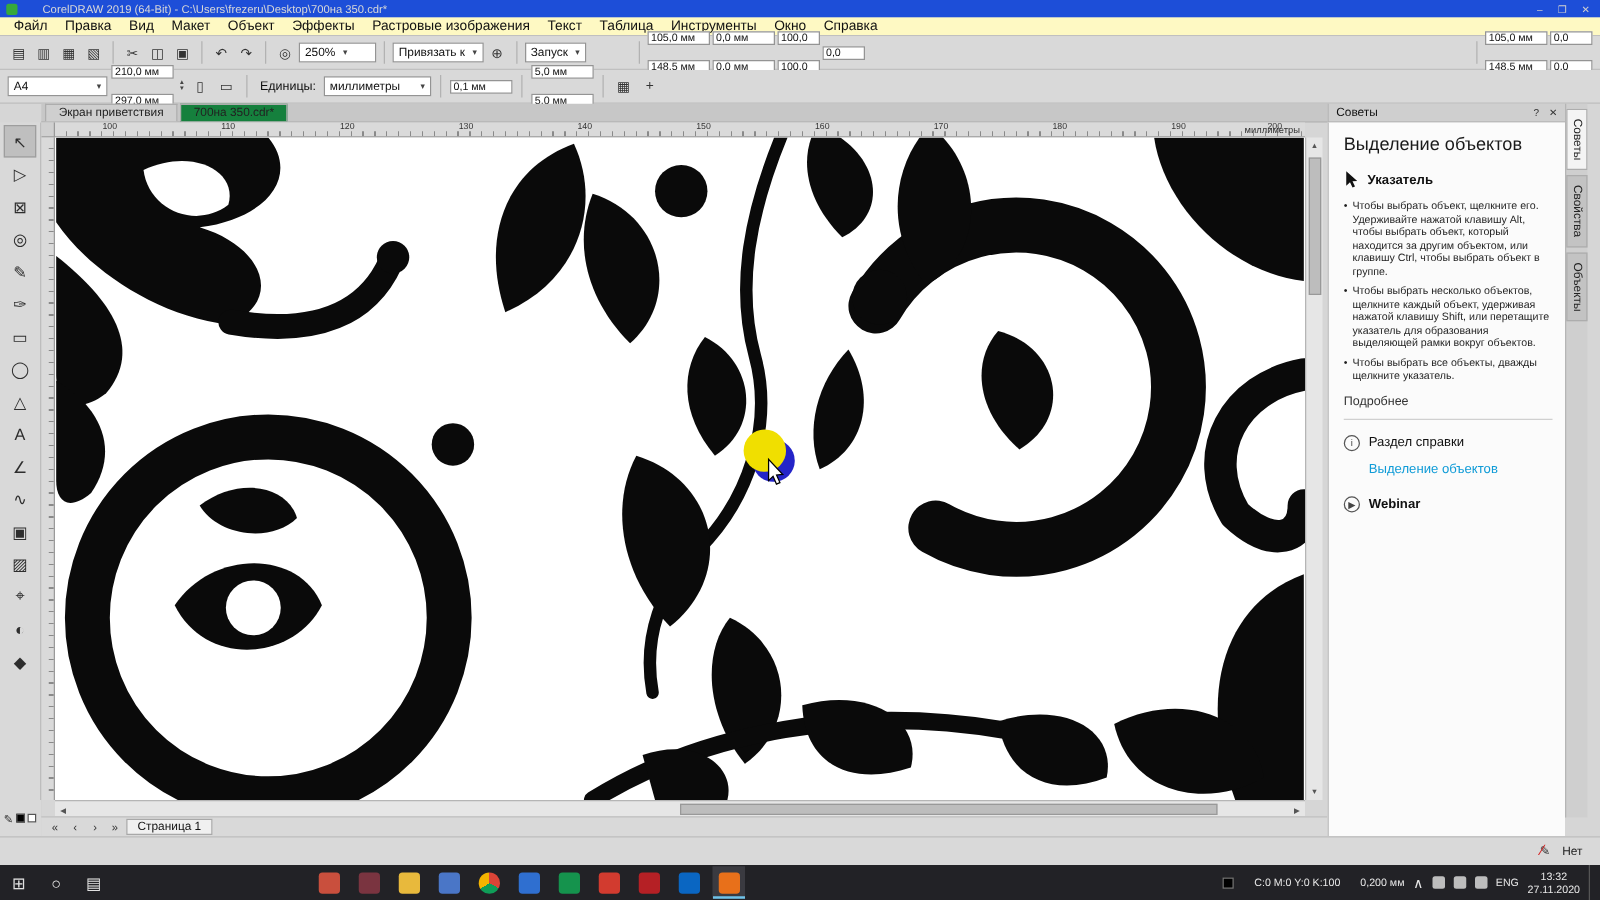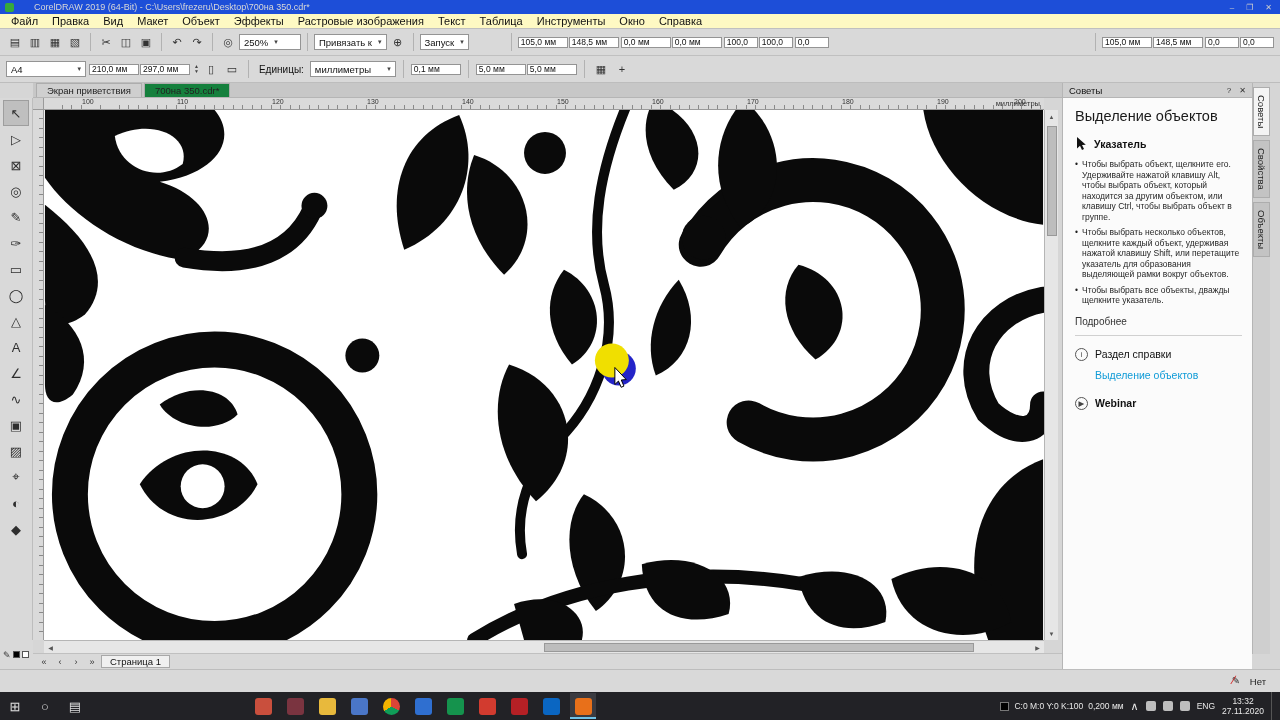--- a/index.html
+++ b/index.html
@@ -16,21 +16,21 @@
   .menubar{left:0;top:14px;width:1280px;height:15px;background:#fef9c3;border-bottom:1px solid #c0c0c0;display:flex;align-items:center;padding-left:4px}
   .menu-item{padding:0 7px;font-size:11px;line-height:14px;white-space:nowrap}
 
   
   .toolbar{left:0;top:29px;width:1280px;height:27px;background:#d9d9d9;border-bottom:1px solid #c0c0c0;display:flex;align-items:center;padding:0 6px;gap:2px}
   .propbar{left:0;top:56px;width:1280px;height:27px;background:#d9d9d9;border-bottom:1px solid #bdbdbd;display:flex;align-items:center;padding:0 6px;gap:3px}
   .tbtn{width:18px;height:18px;display:flex;align-items:center;justify-content:center;font-size:11px;color:#333}
   .sep{width:1px;height:18px;background:#b2b2b2;margin:0 4px;flex:0 0 auto}
   .combo{background:#fff;border:1px solid #949494;height:16px;display:flex;align-items:center;font-size:9.5px;padding:0 4px;gap:6px;white-space:nowrap}
   .caret{font-size:7px;color:#444}
-  .pair{display:flex;flex-direction:row;gap:1px}
+  .pair{display:flex;flex-direction:column;gap:12px}
   .fld{background:#fff;border:1px solid #949494;width:50px;height:11px;font-size:8.5px;line-height:9px;padding:0 2px;display:flex;align-items:center;white-space:nowrap}
   .fld.sm{width:34px}
   .lbl{font-size:10px;padding:0 3px;white-space:nowrap}
   .spin{display:flex;flex-direction:column;font-size:5px;color:#444;line-height:5px;margin-left:1px}
 
   
   .tabstrip{left:33px;top:83px;width:1029px;height:15px;background:#c7c7c7;border-bottom:1px solid #b5b5b5;display:flex;align-items:flex-end;padding-left:3px}
   .doctab{font-size:9.5px;padding:1px 10px;background:#cfcfcf;border:1px solid #adadad;border-bottom:none;margin-right:2px;color:#222}
   .doctab.active{background:#15803d}
 
@@ -97,21 +97,21 @@
   .pen-ico .slash{position:absolute;left:1px;top:-2px;color:#d42020;font-size:12px}
 
   
   .taskbar{left:0;top:692px;width:1280px;height:28px;background:#222226;display:flex;align-items:center;color:#e8e8e8}
   .tk-btn{width:30px;height:28px;display:flex;align-items:center;justify-content:center;font-size:13px;color:#e0e0e0}
   .apps{display:flex;align-items:center;margin-left:160px;gap:6px}
   .app{width:26px;height:26px;display:flex;align-items:center;justify-content:center}
   .app .ic{width:17px;height:17px;border-radius:3px}
   .app.active{background:#3a3a40;box-shadow:inset 0 -2px 0 #6fc2e8}
   .task-right{margin-left:auto;display:flex;align-items:center;gap:7px;padding-right:4px}
-  .colorinfo{display:flex;align-items:flex-end;gap:5px;font-size:8.5px;color:#e8e8e8;white-space:nowrap}
+  .colorinfo{display:flex;align-items:flex-end;gap:16px;font-size:8.5px;color:#e8e8e8;white-space:nowrap}
   .swatch-black{width:9px;height:9px;background:#000;border:1px solid #777}
   .tray-sq{width:10px;height:10px;background:#bdbdbd;border-radius:2px}
   .lang{font-size:8.5px}
   .clock{font-size:8.5px;line-height:10px;text-align:center}
   .show-desktop{width:5px;height:28px;border-left:1px solid #555}
 
   .c0{background:#c94f3d}.c1{background:#7a3440}.c2{background:#e8b93c}.c3{background:#4a76c7}
   .c4{background:conic-gradient(#db4437 0 33%,#0f9d58 33% 66%,#f4b400 66% 100%);border-radius:50%!important}
   .c5{background:#2f6fd0}.c6{background:#15934d}.c7{background:#d23b2f}.c8{background:#b52025}
   .c9{background:#0a66c2}.c10{background:#e8701a}

